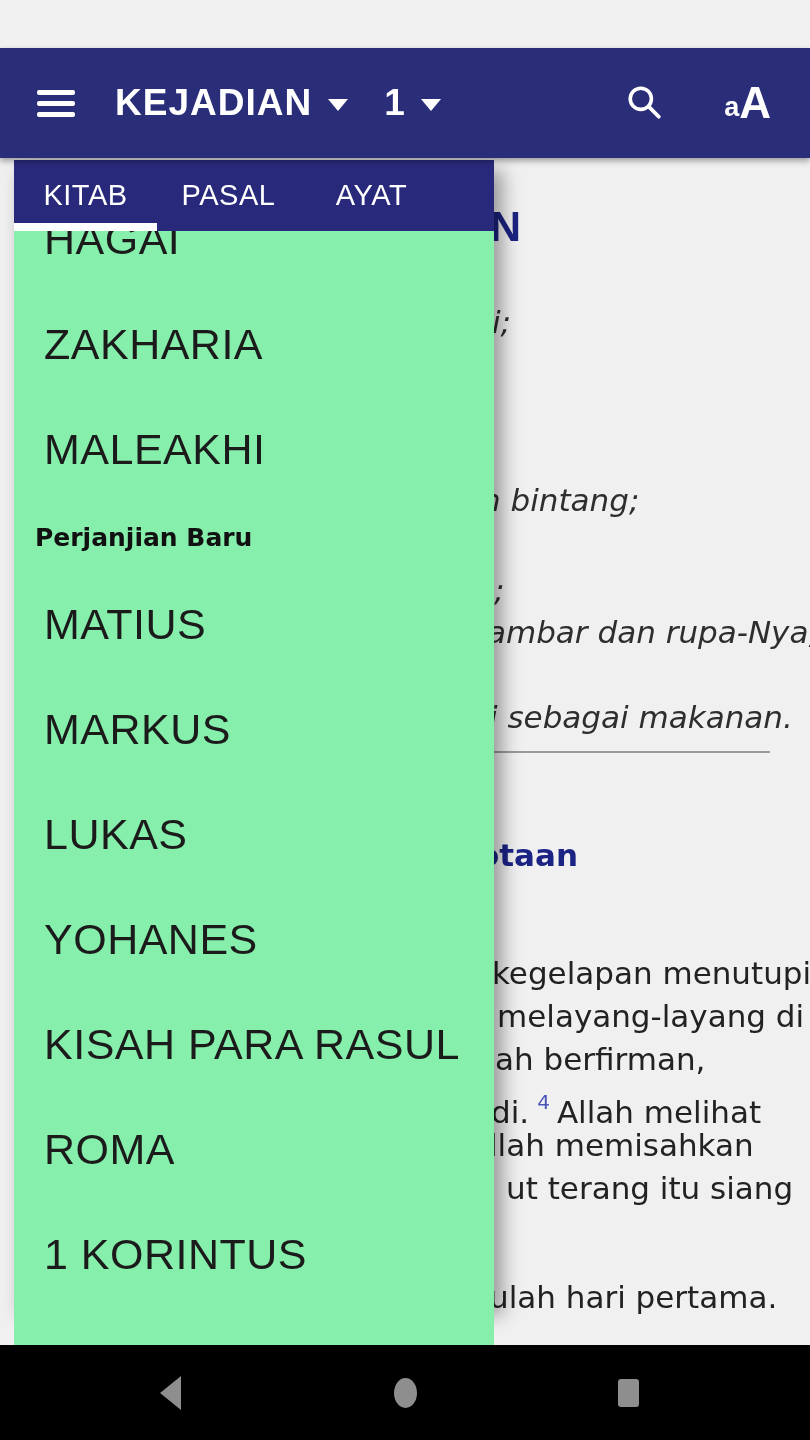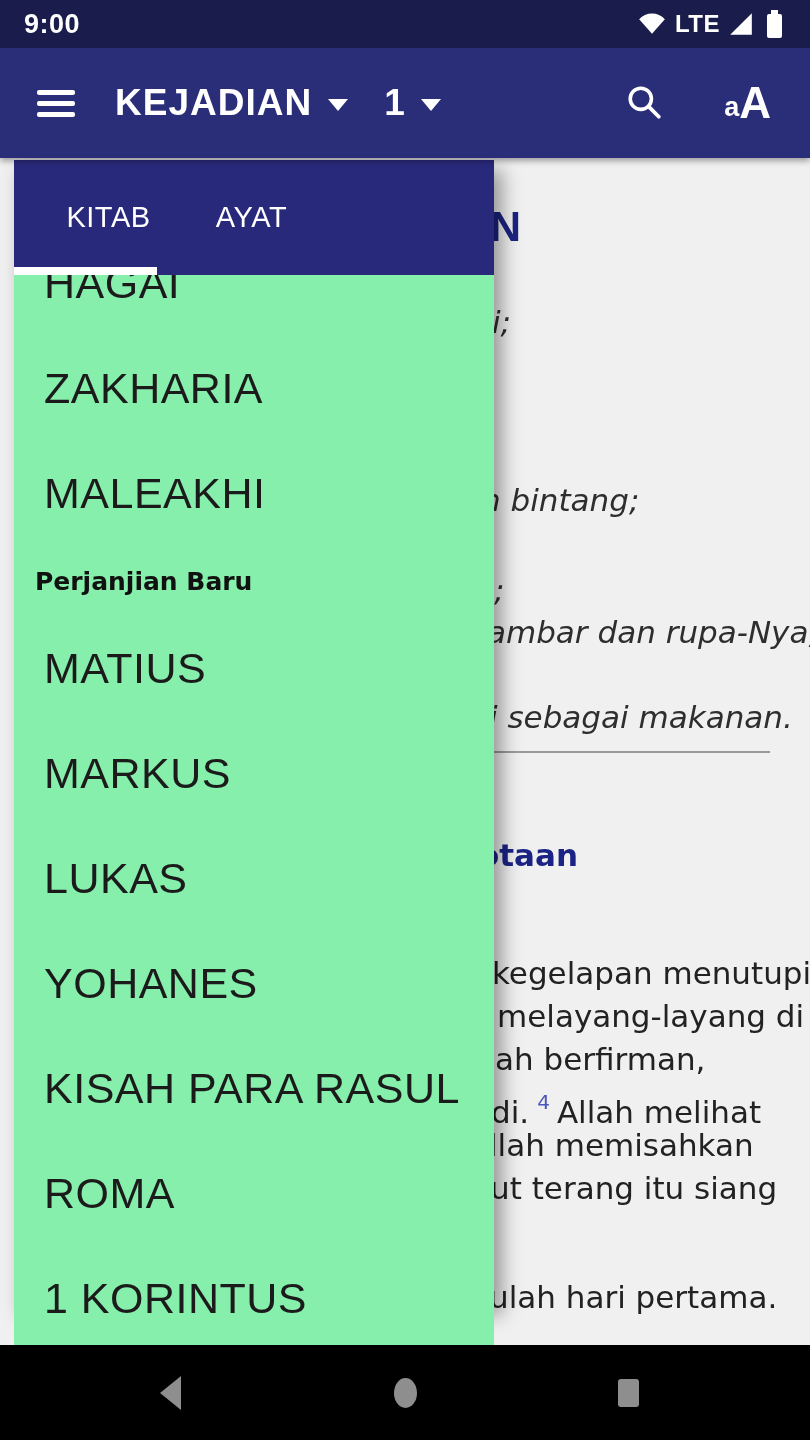--- a/index.html
+++ b/index.html
@@ -39,21 +39,21 @@
   .frag.italic{font-style:italic;color:#2e2e2e;}
   .frag.title-frag{font-size:43px;line-height:48px;font-weight:bold;color:#1b2380;font-family:"Liberation Sans",sans-serif;}
   .frag.subhead{font-weight:bold;color:#1b2385;}
   .verse-num{font-size:20px;color:#4a57b9;vertical-align:14px;margin:0 7px 0 8px;}
   .hrule{position:absolute;height:2px;background:#9a9a9a;}
   
   .panel{
     position:absolute;left:14px;top:160px;width:480px;height:1145px;z-index:10;
     box-shadow:8px 10px 18px rgba(0,0,0,.38);background:#e4e4e4;
   }
-  .panel-tabs{position:relative;height:115px;background:#28297b;display:flex;padding-left:23px;}
+  .panel-tabs{position:relative;height:71px;background:#28297b;display:flex;}
   .tab{width:143px;display:flex;align-items:center;justify-content:center;color:#fff;
        font-size:29px;letter-spacing:.5px;cursor:pointer;}
   .tab-indicator{position:absolute;left:0;bottom:0;width:143px;height:8px;background:#fff;}
   .book-list{height:1124px;overflow:hidden;background:#86efac;}
   .book-item{height:105px;display:flex;align-items:center;padding-left:30px;
              font-size:43px;letter-spacing:.5px;color:#1b1b1b;cursor:pointer;
              font-family:"Liberation Sans",sans-serif;}
   .book-item.first{margin-top:-44px;}
   .list-section{height:70px;display:flex;align-items:center;padding-left:21px;
                 font-size:25px;font-weight:bold;color:#111;font-family:"DejaVu Sans",sans-serif;}
@@ -62,36 +62,20 @@
   .nav-icon{position:absolute;top:50%;transform:translateY(-50%);cursor:pointer;}
   .nav-back{left:160px;width:0;height:0;border-top:17px solid transparent;border-bottom:17px solid transparent;border-right:21px solid #8e8e8e;}
   .nav-home{left:394px;width:23px;height:30px;background:#8e8e8e;border-radius:50%;}
   .nav-recents{left:618px;width:21px;height:28px;background:#8e8e8e;border-radius:3px;}
 </style>
 </head>
 <body>
 
 <div class="screen">
 
-  <div class="status-bar">
-    <div class="status-time">9:00</div>
-    <div class="status-right">
-      <svg width="30" height="26" viewBox="0 0 28 24">
-        <path d="M14 21 L2 7.5 C5.2 4 9.3 2.2 14 2.2 C18.7 2.2 22.8 4 26 7.5 Z" fill="#ffffff"></path>
-      </svg>
-      <span class="status-lte">LTE</span>
-      <svg width="26" height="26" viewBox="0 0 24 24">
-        <polygon points="22,2 22,22 2,22" fill="#ffffff"></polygon>
-      </svg>
-      <svg width="24" height="32" viewBox="0 0 24 32">
-        <rect x="9" y="2" width="7" height="5" fill="#ffffff"></rect>
-        <rect x="5" y="6" width="15" height="24" rx="2" fill="#ffffff"></rect>
-      </svg>
-    </div>
-  </div>
 
   <div class="app-bar">
     <div class="hamburger">
       <span></span>
         <span></span>
         <span></span>
     </div>
     <div class="bar-title">
       <span>KEJADIAN</span>
       <span class="caret"></span>
@@ -124,27 +108,28 @@
 
     <div class="hrule" style="left:494px;top:593px;width:276px;"></div>
 
     <div class="frag subhead" style="left:478px;top:676px;">otaan</div>
 
     <div class="frag" style="left:492px;top:794px;">kegelapan menutupi</div>
     <div class="frag" style="left:497px;top:837px;">melayang-layang di</div>
     <div class="frag" style="left:495px;top:880px;">ah berfirman,</div>
     <div class="frag" style="left:491px;top:923px;"><span>di.</span><span class="verse-num">4</span><span>Allah melihat</span></div>
     <div class="frag" style="left:489px;top:966px;">llah memisahkan</div>
-    <div class="frag" style="left:490px;top:1009px;">ut terang itu siang</div>
+    <div class="frag" style="left:506px;top:1009px;">ut terang itu siang</div>
     <div class="frag" style="left:489px;top:1118px;">ulah hari pertama.</div>
   </div>
 
   <div class="panel">
     <div class="panel-tabs">
       <div class="tab">KITAB</div>
+      <div class="tab">PASAL</div>
       <div class="tab">AYAT</div>
       <div class="tab-indicator"></div>
     </div>
     <div class="book-list">
       <div class="book-item first">HAGAI</div>
       <div class="book-item">ZAKHARIA</div>
       <div class="book-item">MALEAKHI</div>
       <div class="list-section">Perjanjian Baru</div>
       <div class="book-item">MATIUS</div>
       <div class="book-item">MARKUS</div>

